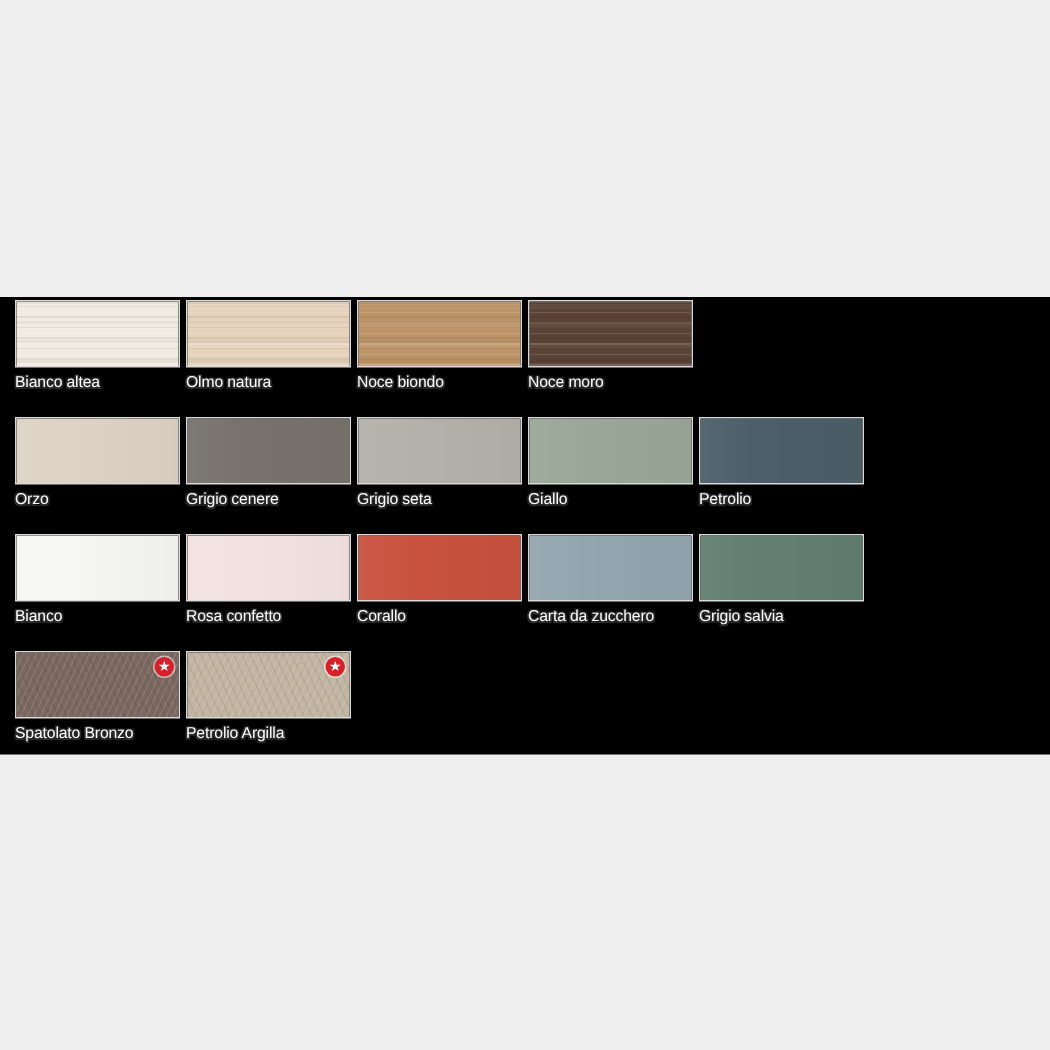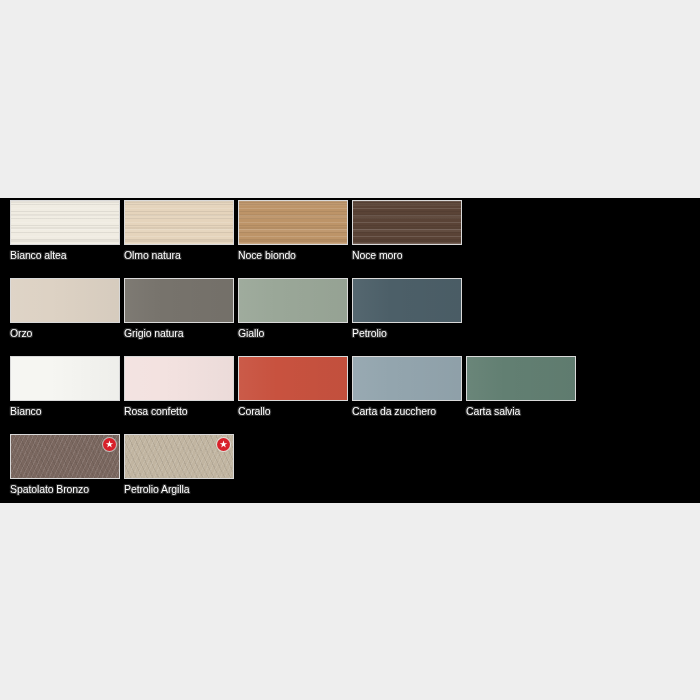--- a/index.html
+++ b/index.html
@@ -199,21 +199,28 @@
             <div class="base" style="background: rgb(221, 210, 196);"></div>
             <div class="grain"></div>
           </div>
           <div class="swatch-label">Orzo</div>
         </div>
         <div class="swatch-cell">
           <div class="swatch-chip grain-matte" style="border-color: rgb(217, 217, 217);">
             <div class="base" style="background: rgb(119, 115, 108);"></div>
             <div class="grain"></div>
           </div>
-          <div class="swatch-label">Grigio natura</div>
+          <div class="swatch-label">Grigio cenere</div>
+        </div>
+        <div class="swatch-cell">
+          <div class="swatch-chip grain-matte" style="border-color: rgb(217, 217, 217);">
+            <div class="base" style="background: rgb(180, 176, 170);"></div>
+            <div class="grain"></div>
+          </div>
+          <div class="swatch-label">Grigio seta</div>
         </div>
         <div class="swatch-cell">
           <div class="swatch-chip grain-matte" style="border-color: rgb(217, 217, 217);">
             <div class="base" style="background: rgb(154, 167, 152);"></div>
             <div class="grain"></div>
           </div>
           <div class="swatch-label">Giallo</div>
         </div>
         <div class="swatch-cell">
           <div class="swatch-chip grain-matte" style="border-color: rgb(217, 217, 217);">
@@ -250,21 +257,21 @@
             <div class="base" style="background: rgb(147, 165, 174);"></div>
             <div class="grain"></div>
           </div>
           <div class="swatch-label">Carta da zucchero</div>
         </div>
         <div class="swatch-cell">
           <div class="swatch-chip grain-matte" style="border-color: rgb(217, 217, 217);">
             <div class="base" style="background: rgb(98, 127, 114);"></div>
             <div class="grain"></div>
           </div>
-          <div class="swatch-label">Carta salvia</div>
+          <div class="swatch-label">Grigio salvia</div>
         </div>
       </div>
       <div class="swatch-row">
         <div class="swatch-cell">
           <div class="swatch-chip grain-plaster" style="border-color: rgb(217, 217, 217);">
             <div class="base" style="background: rgb(122, 103, 95);"></div>
             <div class="grain"></div>
             <div class="badge-new" style="background: rgb(216, 32, 42);">
               <svg width="9" height="9" viewBox="0 0 10 10" aria-hidden="true">
                 <path fill="#ffffff" d="M5 0.6 L6.02 3.5 L9.1 3.5 L6.6 5.3 L7.55 8.2 L5 6.4 L2.45 8.2 L3.4 5.3 L0.9 3.5 L3.98 3.5 Z"></path>

